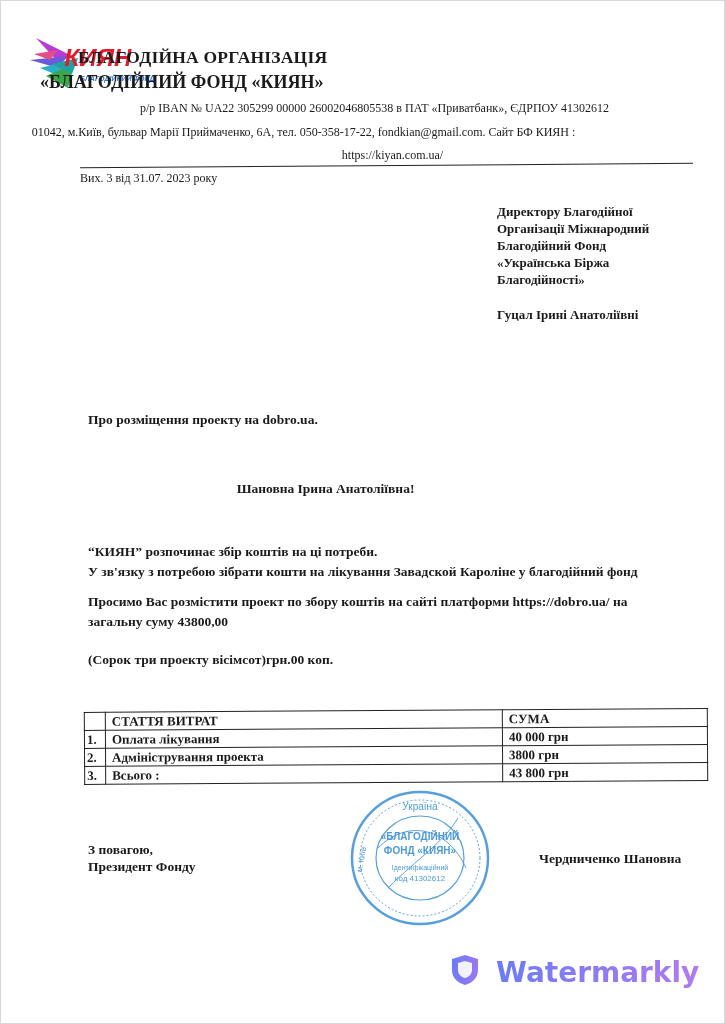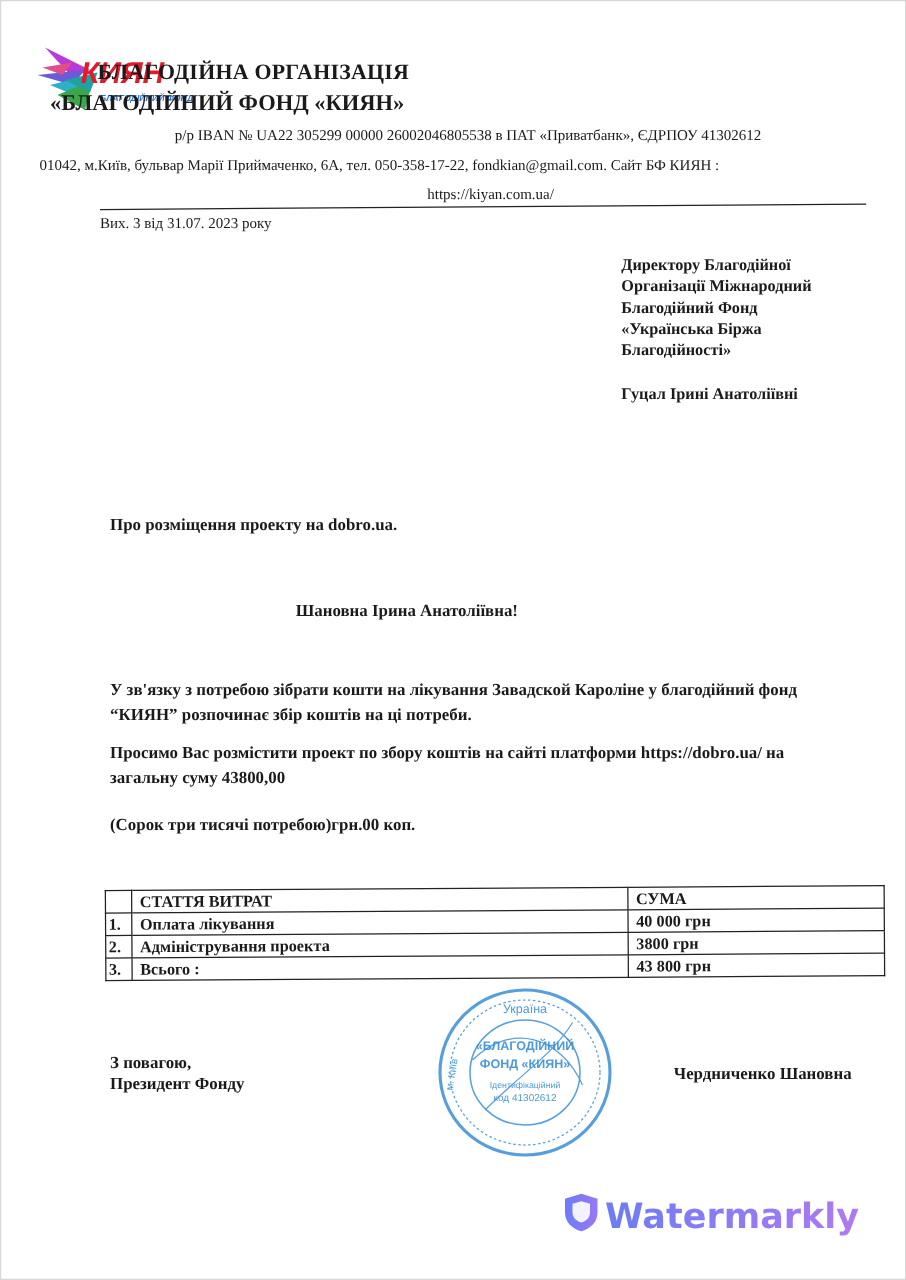--- a/index.html
+++ b/index.html
@@ -25,21 +25,21 @@
   .p1 { top: 542px; }
   .p2 { top: 592px; }
   .p3 { top: 650px; }
   table.costs { position: absolute; left: 84px; top: 710px; width: 624px; border-collapse: collapse; font-size: 13px; font-weight: bold; transform: rotate(-0.35deg); }
   table.costs td { border: 1px solid #222; padding: 0 6px; height: 17px; line-height: 16px; vertical-align: bottom; }
   table.costs td.num { width: 16px; padding: 0 2px; text-align: left; }
   table.costs td.amt { width: 192px; }
   .regards { left: 88px; top: 841px; font-size: 13.5px; font-weight: bold; line-height: 17px; }
   .signer { left: 539px; top: 851px; font-size: 13.5px; font-weight: bold; }
   .stamp { left: 348px; top: 788px; width: 145px; height: 140px; }
-  .watermark { left: 450px; top: 950px; height: 44px; display: flex; align-items: center; gap: 4px; }
+  .watermark { left: 450px; top: 950px; height: 44px; display: flex; align-items: center; gap: 16px; }
   .watermark-text { font-family: "DejaVu Sans", sans-serif; font-weight: bold; font-size: 28px;
     background: linear-gradient(90deg, #6b7cf7, #b07af0); -webkit-background-clip: text; background-clip: text; color: transparent; }
 </style>
 </head>
 <body>
 
 <div class="frame"></div>
 
 <div class="abs logo">
   <svg width="140" height="60" viewBox="0 0 140 60">
@@ -69,28 +69,28 @@
   <div>«Українська Біржа</div>
   <div>Благодійності»</div>
   <div class="gap"></div>
   <div>Гуцал Ірині Анатоліївні</div>
 </div>
 
 <div class="abs subject">Про розміщення проекту на dobro.ua.</div>
 <div class="abs greeting">Шановна Ірина Анатоліївна!</div>
 
 <div class="abs para p1">
+  <div>“КИЯН” розпочинає збір коштів на ці потреби.</div>
   <div>У зв'язку з потребою зібрати кошти на лікування  Завадской Кароліне у благодійний фонд</div>
-  <div>“КИЯН” розпочинає збір коштів на ці потреби.</div>
 </div>
 <div class="abs para p2">
   <div>Просимо Вас розмістити проект по збору коштів на сайті платформи  https://dobro.ua/  на</div>
   <div>загальну суму 43800,00</div>
 </div>
-<div class="abs para p3">(Сорок три тисячі потребою)грн.00 коп.</div>
+<div class="abs para p3">(Сорок три проекту вісімсот)грн.00 коп.</div>
 
 <table class="costs">
   <tbody>
       <tr>
     <td class="num"></td>
     <td>СТАТТЯ ВИТРАТ</td>
     <td class="amt">СУМА</td>
   </tr>
   <tr>
     <td class="num">1.</td>

